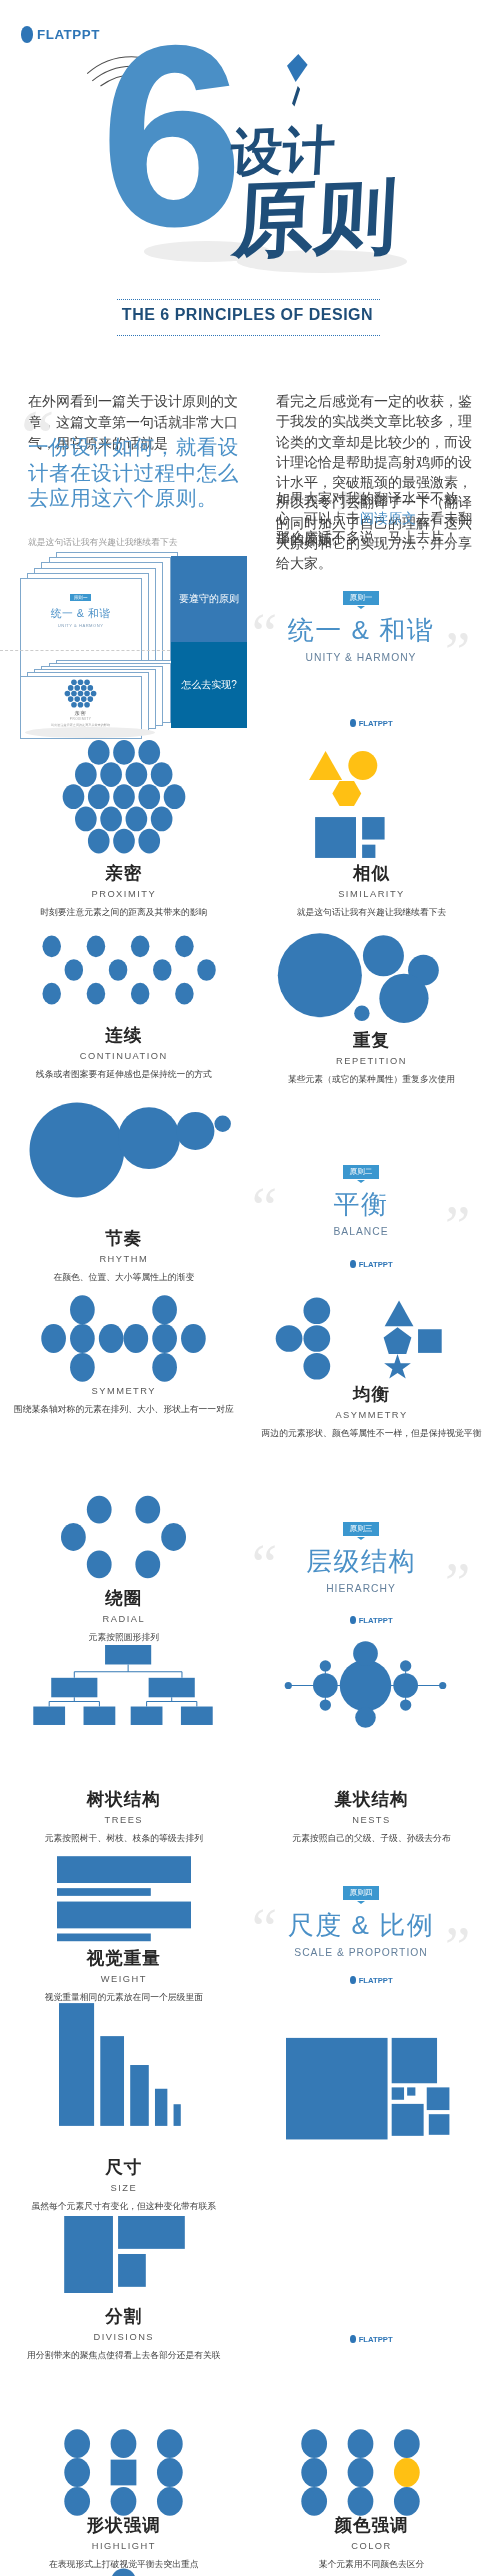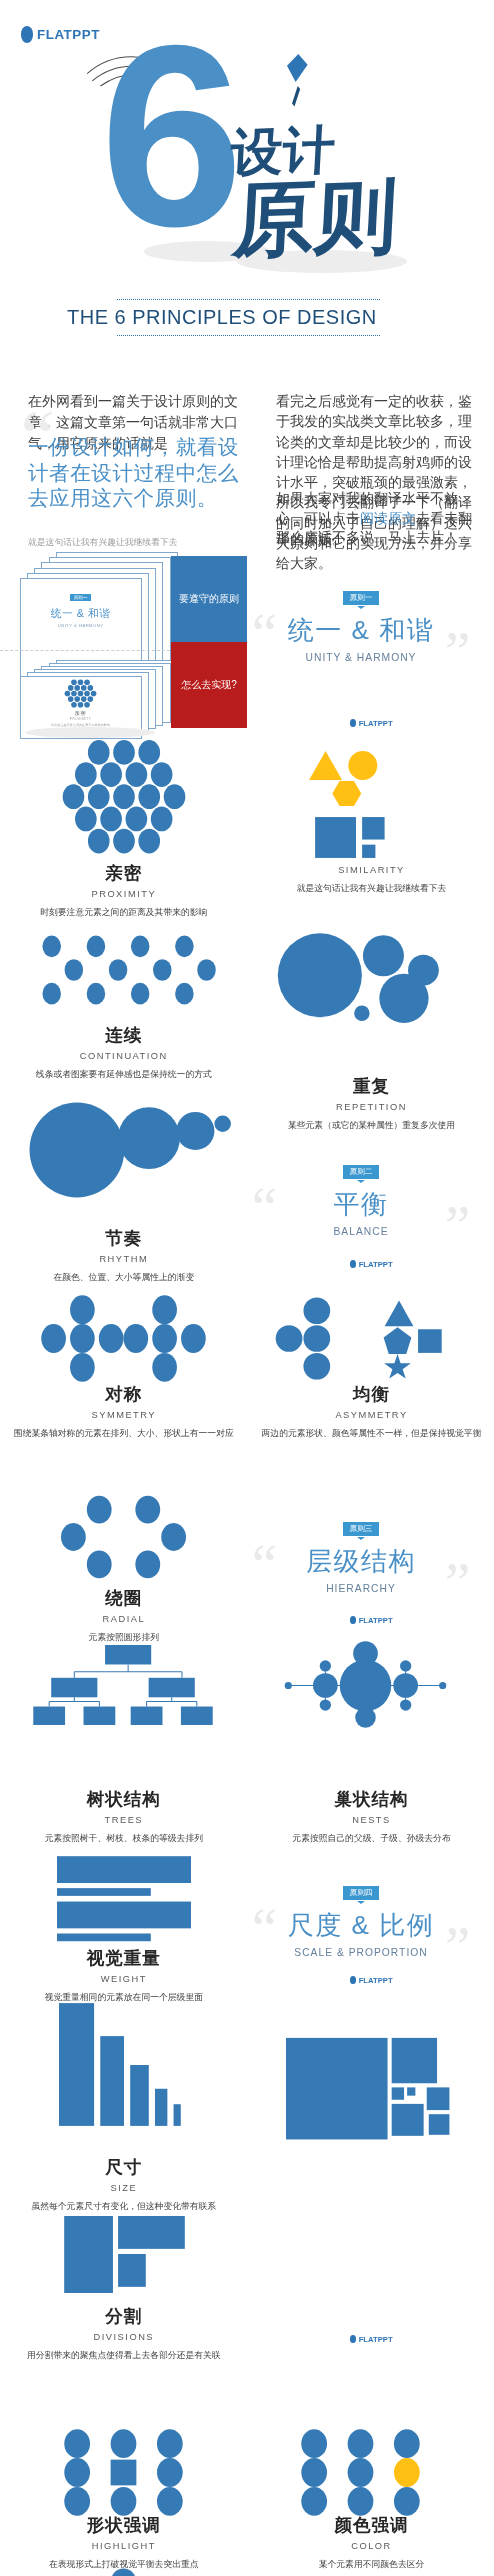--- a/index.html
+++ b/index.html
@@ -6,21 +6,21 @@
   .page{position:relative;width:495px;height:3709px;background:#ffffff;overflow:hidden;
         font-family:"Liberation Sans","DejaVu Sans",sans-serif;color:#404040}
   .abs{position:absolute}
   
   .logo-dot{display:inline-block;width:12.4px;height:16.5px;background:#2e75b6;border-radius:50%;vertical-align:middle}
   .logo-text{font-size:13.4px;font-weight:800;color:#2e75b6;letter-spacing:0.5px;vertical-align:middle;margin-left:4.1px}
   .big-six{font-size:258px;line-height:0.78;font-weight:700;color:#4a8fc6}
   .cn-word{font-weight:800;color:#1f4e79;transform:skewX(-5deg) rotate(-2deg)}
   .shadow-ellipse{background:#ededed;border-radius:50%}
   .dotted{border-top:1px dotted #2e75b6}
-  .main-title{font-size:20px;font-weight:400;color:#1f4e79;letter-spacing:0.5px}
+  .main-title{font-size:16px;font-weight:700;color:#1f4e79;text-align:center;letter-spacing:0.5px}
   
   .para{font-size:14px;line-height:1.5;color:#404040}
   .bigquote{font-size:20.6px;line-height:1.25;color:#4a90c7;letter-spacing:0.5px}
   .qmark{font-family:"Liberation Serif","DejaVu Serif",serif;font-size:77px;line-height:1;color:#ececec}
   .linkish{color:#4a90c7;cursor:pointer}
   
   .stack-card{position:absolute;background:#fff;border:0.5px solid #7fa8cc}
   .panel-text{color:#fff;font-size:10px;text-align:center;display:flex;align-items:center;justify-content:center}
   
   .p-head{position:absolute;width:206px;text-align:center}
@@ -132,21 +132,21 @@
       </svg>
       <div style="font-size:5.2px;color:#595959;letter-spacing:1px">亲密</div>
       <div style="font-size:3.1px;color:#9b9b9b;letter-spacing:0.5px">PROXIMITY</div>
       <div style="font-size:3.1px;color:#9b9b9b;margin-top:1.5px">时刻要注意元素之间的距离及其带来的影响</div>
     </div>
   </div>
   <div class="abs shadow-ellipse" style="left:25px;top:727px;width:130px;height:11.3px"></div>
 
   <div class="abs" style="left:171px;top:556px;width:76px;height:172px">
     <div class="panel-text" style="width:100%;height:86px;background:#3579b5">要遵守的原则</div>
-    <div class="panel-text" style="width:100%;height:86px;background:#b91c1c">怎么去实现?</div>
+    <div class="panel-text" style="width:100%;height:86px;background:#0369a1">怎么去实现?</div>
   </div>
 
   <div class="p-head" style="left:258px;top:591px">
     <span class="p-q" style="left:-6.2px;top:13px">“</span>
     <div class="p-badge"><span>原则一</span></div>
     <div class="p-title">统一 &amp; 和谐</div>
     <div class="p-en">UNITY &amp; HARMONY</div>
     <span class="p-q" style="right:-6.2px;top:32px">”</span>
   </div>
   <div class="p-head" style="left:258px;top:1165px">
@@ -419,40 +419,40 @@
         <circle cx="210" cy="42" r="9"></circle>
     </g>
   </svg>
 
   <div class="m-block" style="left:10.3px;top:861px">
     <div class="fig-title">亲密</div>
       <div class="fig-en">PROXIMITY</div>
       <div class="fig-desc">时刻要注意元素之间的距离及其带来的影响</div>
   </div>
   <div class="m-block" style="left:258px;top:861px">
+    <div class="fig-title">相似</div>
       <div class="fig-en">SIMILARITY</div>
       <div class="fig-desc">就是这句话让我有兴趣让我继续看下去</div>
   </div>
   <div class="m-block" style="left:10.3px;top:1023px">
     <div class="fig-title">连续</div>
       <div class="fig-en">CONTINUATION</div>
       <div class="fig-desc">线条或者图案要有延伸感也是保持统一的方式</div>
   </div>
-  <div class="m-block" style="left:258px;top:1074px">
+  <div class="m-block" style="left:258px;top:1028px">
     <div class="fig-title">重复</div>
       <div class="fig-en">REPETITION</div>
       <div class="fig-desc">某些元素（或它的某种属性）重复多次使用</div>
   </div>
   <div class="m-block" style="left:10.3px;top:1226px">
     <div class="fig-title">节奏</div>
       <div class="fig-en">RHYTHM</div>
       <div class="fig-desc">在颜色、位置、大小等属性上的渐变</div>
   </div>
   <div class="m-block" style="left:10.3px;top:1382px">
-    <div class="fig-title">对称</div>
       <div class="fig-en">SYMMETRY</div>
       <div class="fig-desc">围绕某条轴对称的元素在排列、大小、形状上有一一对应</div>
   </div>
   <div class="m-block" style="left:258px;top:1382px">
     <div class="fig-title">均衡</div>
       <div class="fig-en">ASYMMETRY</div>
       <div class="fig-desc">两边的元素形状、颜色等属性不一样，但是保持视觉平衡</div>
   </div>
   <div class="m-block" style="left:10.3px;top:1586px">
     <div class="fig-title">绕圈</div>

